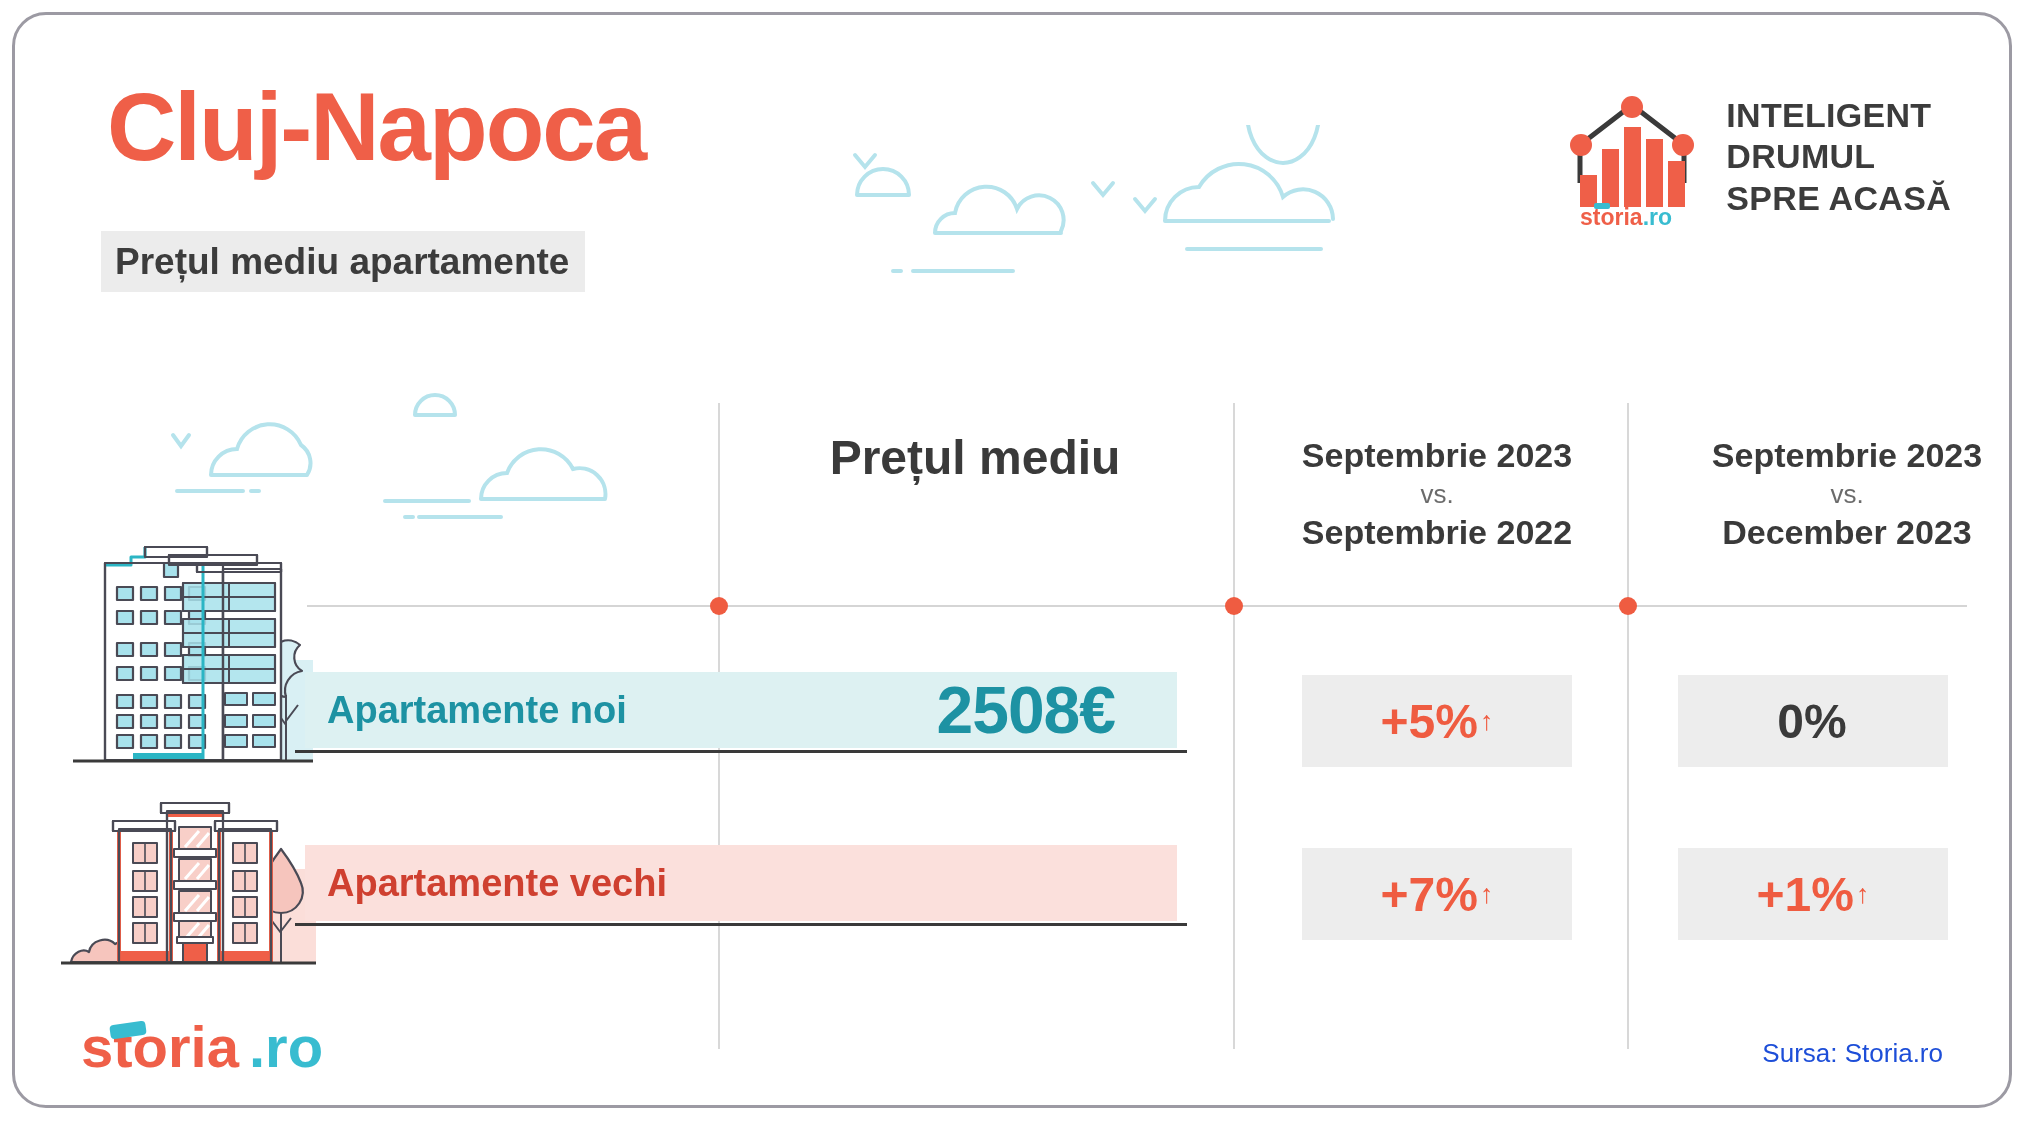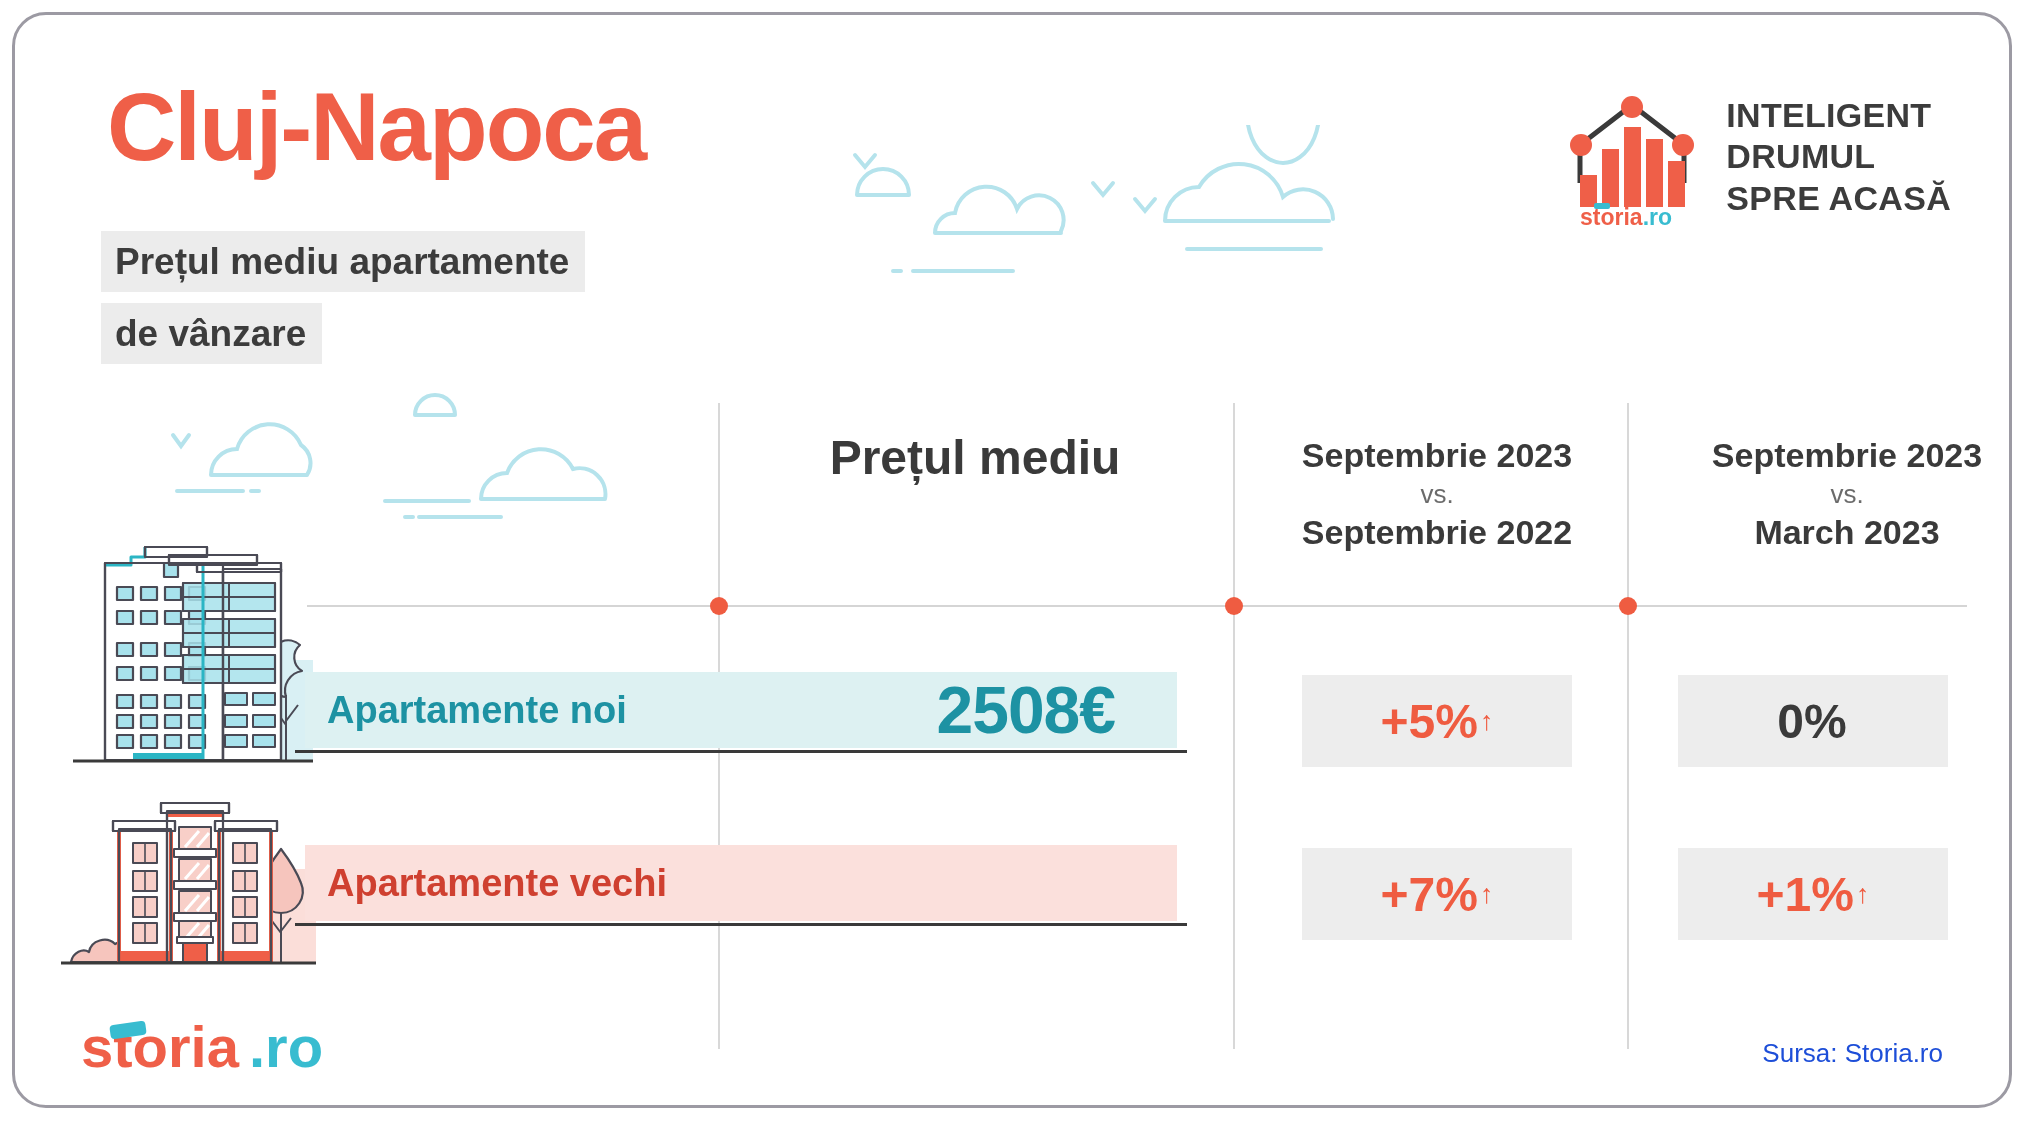--- a/index.html
+++ b/index.html
@@ -146,21 +146,20 @@
       <path d="M300 28 a20 20 0 0 1 40 0 M300 28 h40"></path>
       <path d="M366 112 a26 26 0 0 1 26 -26 a36 36 0 0 1 66 -4 a26 26 0 0 1 32 30 M366 112 h124"></path>
       <path d="M270 114 h84"></path>
       <path d="M304 130 h82 M290 130 h8"></path>
       <path d="M58 48 l8 11 l8 -11"></path>
     </svg>
   </div>
 
   <div id="title">Cluj-Napoca</div>
   <div id="sub1" class="sub-line">Prețul mediu apartamente</div>
-  <div id="sub2" class="sub-line">de vânzare</div>
 
   <div id="brand">
     <div id="brand-mark">
       <svg width="140" height="140" viewBox="0 0 140 140" fill="none">
         <path d="M18 58 L70 18 L122 58" stroke="#3a3a3a" stroke-width="5"></path>
         <path d="M18 58 V96" stroke="#3a3a3a" stroke-width="5"></path>
         <path d="M122 58 V96" stroke="#3a3a3a" stroke-width="5"></path>
         <rect x="18" y="88" width="17" height="32" fill="#ef5f48"></rect>
         <rect x="40" y="62" width="17" height="58" fill="#ef5f48"></rect>
         <rect x="62" y="40" width="17" height="80" fill="#ef5f48"></rect>
@@ -194,21 +193,21 @@
 
   <div id="head-cmp1" class="col-head head-cmp">
     <span>Septembrie 2023</span>
     <span class="vs">vs.</span>
     <span>Septembrie 2022</span>
   </div>
 
   <div id="head-cmp2" class="col-head head-cmp">
     <span>Septembrie 2023</span>
     <span class="vs">vs.</span>
-    <span>March 2023</span>
+    <span>December 2023</span>
   </div>
 
   <div class="sky" style="left:58px; top:510px;">
     <svg width="240" height="250" viewBox="0 0 240 250" fill="none" stroke="#4a4a55" stroke-width="2.2" stroke-linejoin="round">
       <rect x="195" y="135" width="45" height="100" fill="#d9f0f4" stroke="none"></rect>
       <path d="M213 235 V170 M213 200 l-10 -14 M213 196 l12 -16" stroke="#4a4a55" stroke-width="2"></path>
       <path d="M213 172 a20 20 0 0 1 16 -26 a16 16 0 0 1 -2 -26 a18 18 0 0 0 -30 12 a20 20 0 0 0 0 26 a18 18 0 0 0 16 14 z" fill="#d9f0f4"></path>
       <rect x="32" y="38" width="118" height="197" fill="#fff"></rect>
       <rect x="150" y="44" width="58" height="191" fill="#fff"></rect>
       <rect x="72" y="22" width="62" height="10" fill="#fff"></rect>

